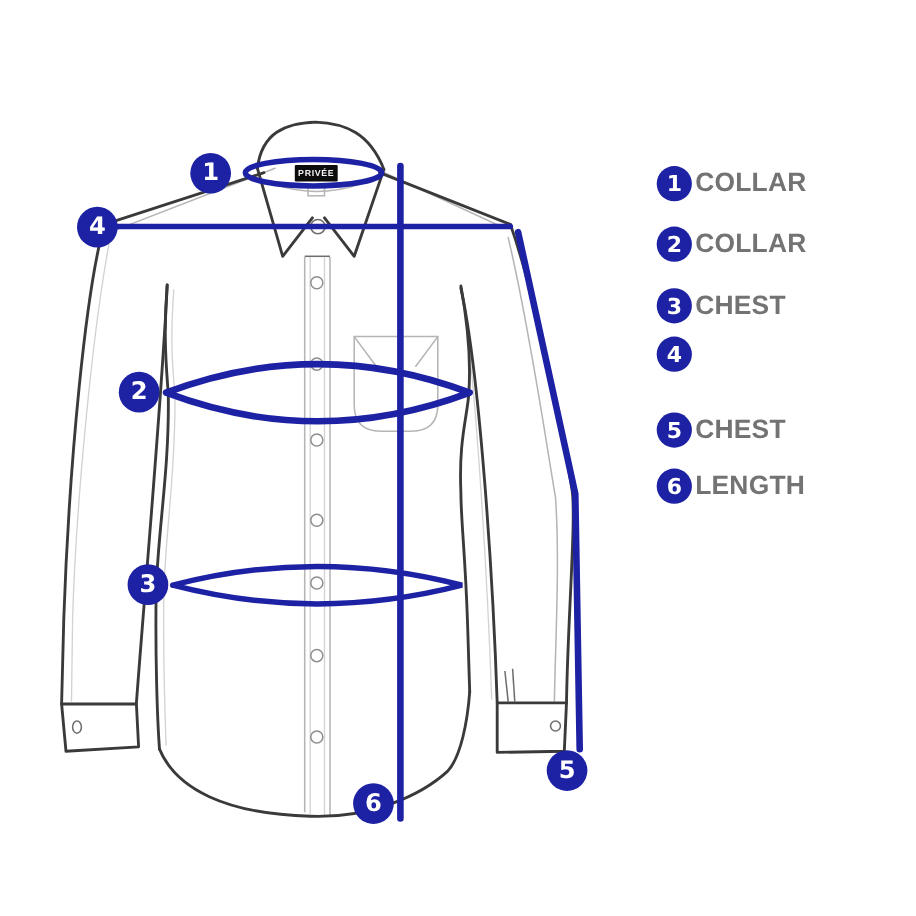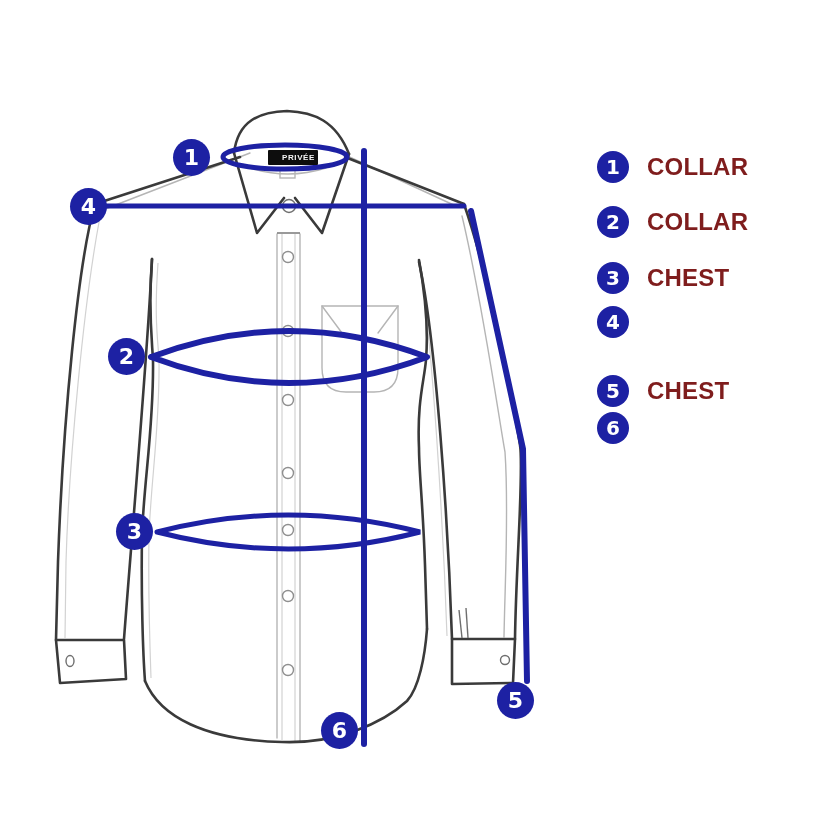--- a/index.html
+++ b/index.html
@@ -36,27 +36,26 @@
   }
   .badge.draw{width:37px;height:37px;font-size:22px;}
   .badge.small{width:32px;height:32px;font-size:20px;}
   .brand{
     position:absolute;left:268px;top:150px;width:39px;height:15px;
     background:#0d0d0d;color:#f5f5f5;
     display:flex;align-items:center;justify-content:center;
     font-size:8px;font-weight:bold;letter-spacing:0.6px;
     border-radius:1px;z-index:4;
     font-family:"Liberation Sans",sans-serif;
-    padding-left:11px;
   }
   .legend{position:absolute;left:0;top:0;width:833px;height:833px;z-index:6;}
   .legend-row{position:absolute;display:flex;align-items:center;}
   .legend-label{
-    margin-left:50px;
-    color:#7f1d1d;
+    margin-left:35px;
+    color:#737373;
     font-weight:bold;
     font-size:24px;
     letter-spacing:0.2px;
     white-space:nowrap;
   }
   
   .lr-0{left:597px;top:153px;}
   .lr-1{left:597px;top:208px;}
   .lr-2{left:597px;top:264px;}
   .lr-3{left:597px;top:322px;}
@@ -178,16 +177,17 @@
     </div>
     <div class="legend-row lr-3">
       <div class="badge small">4</div>
     </div>
     <div class="legend-row lr-4">
       <div class="badge small">5</div>
       <div class="legend-label">CHEST</div>
     </div>
     <div class="legend-row lr-5">
       <div class="badge small">6</div>
+      <div class="legend-label">LENGTH</div>
     </div>
   </div>
 
 </div>
 
 </body></html>

